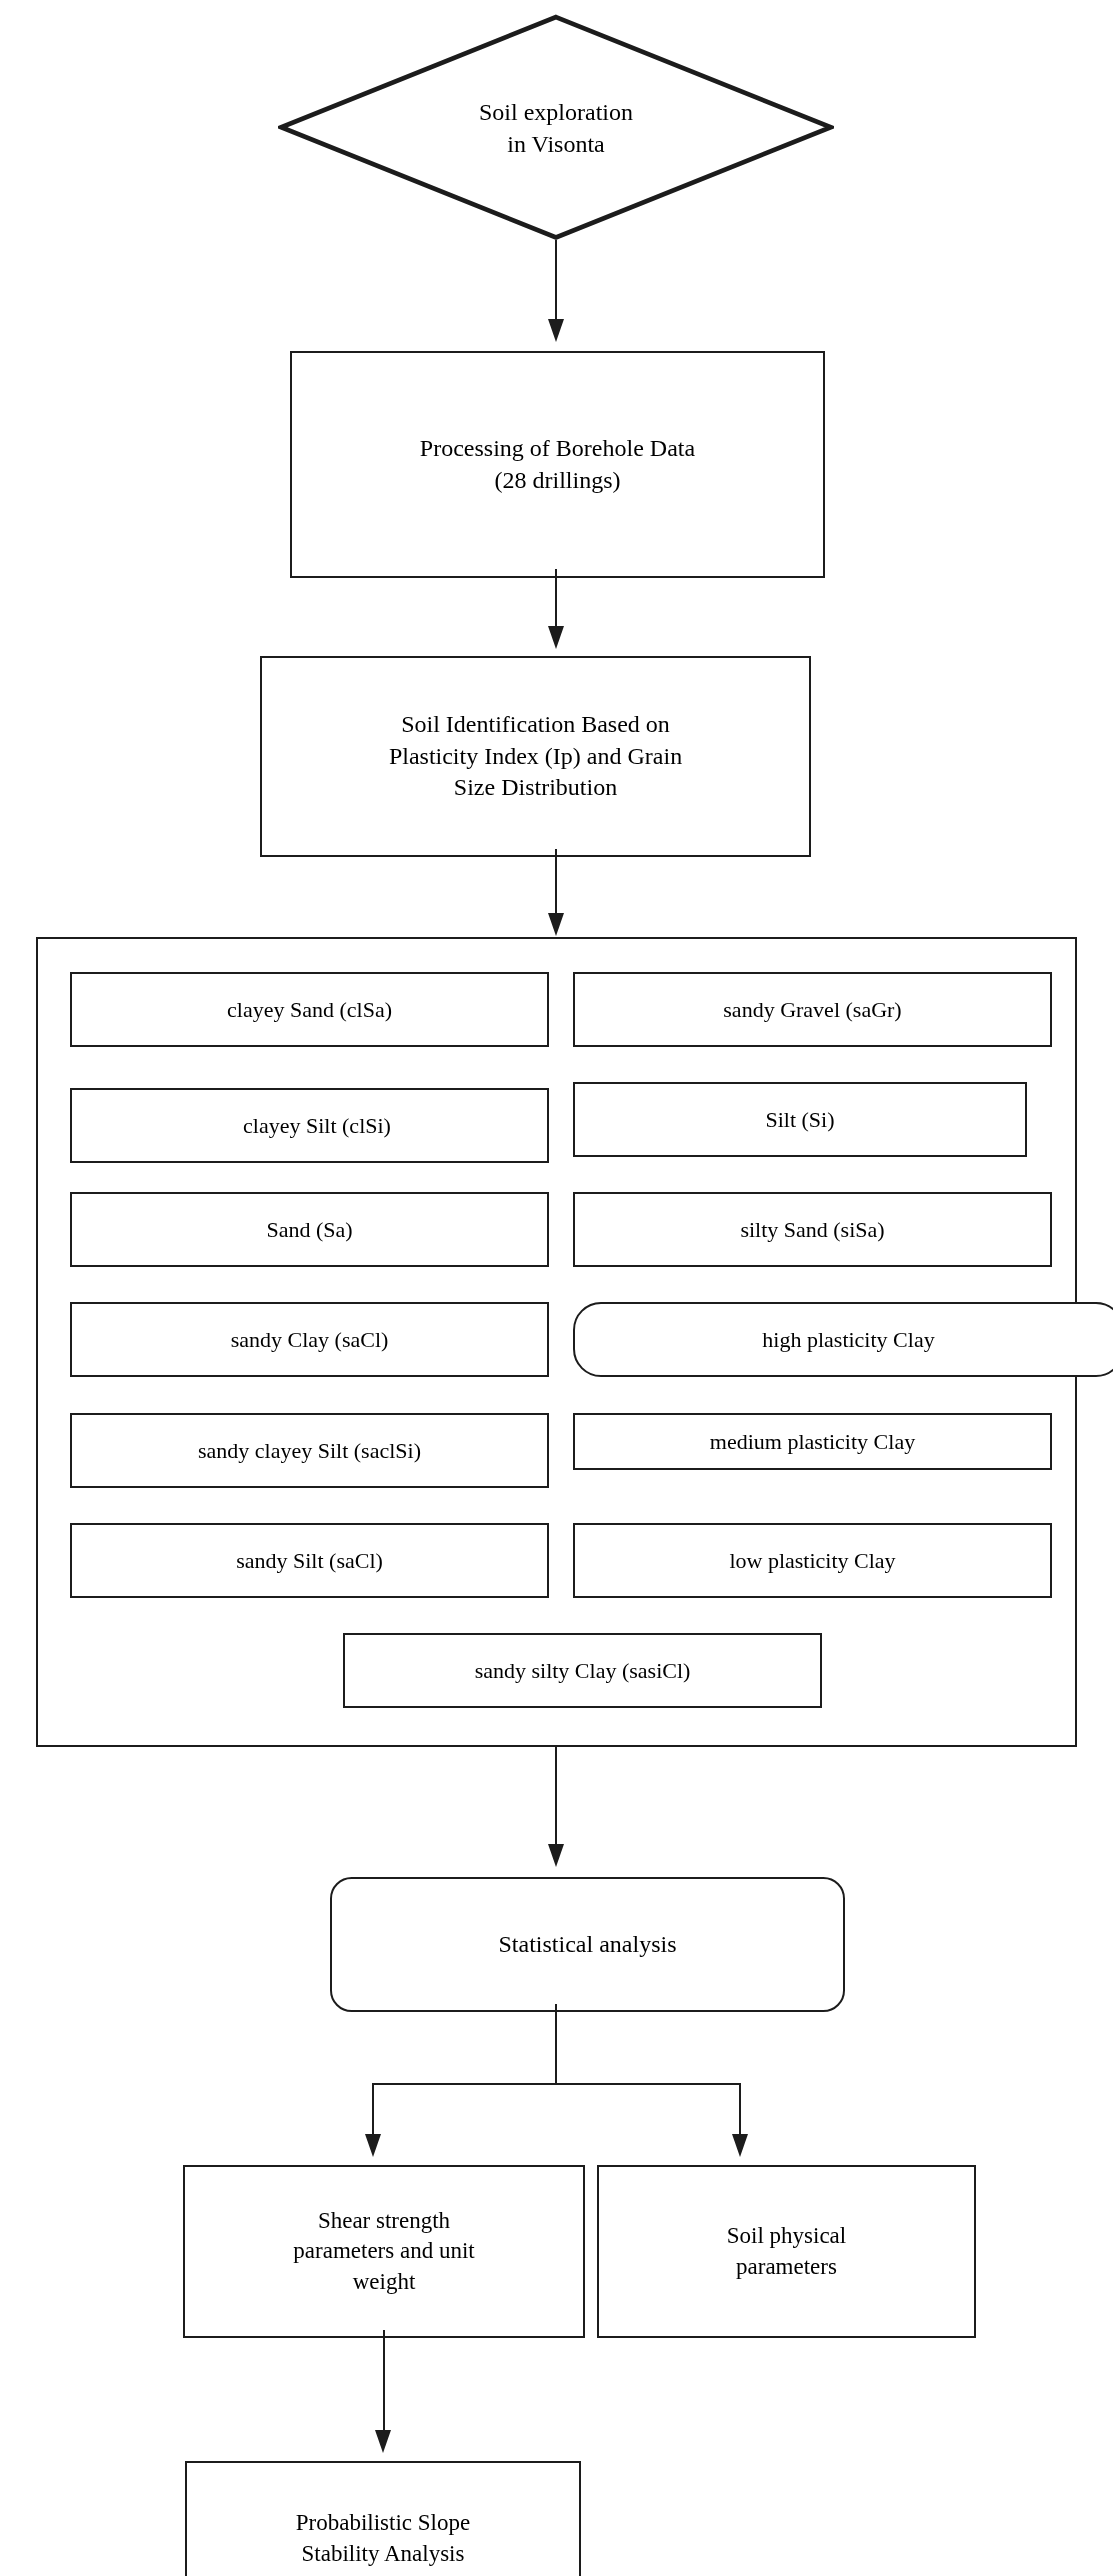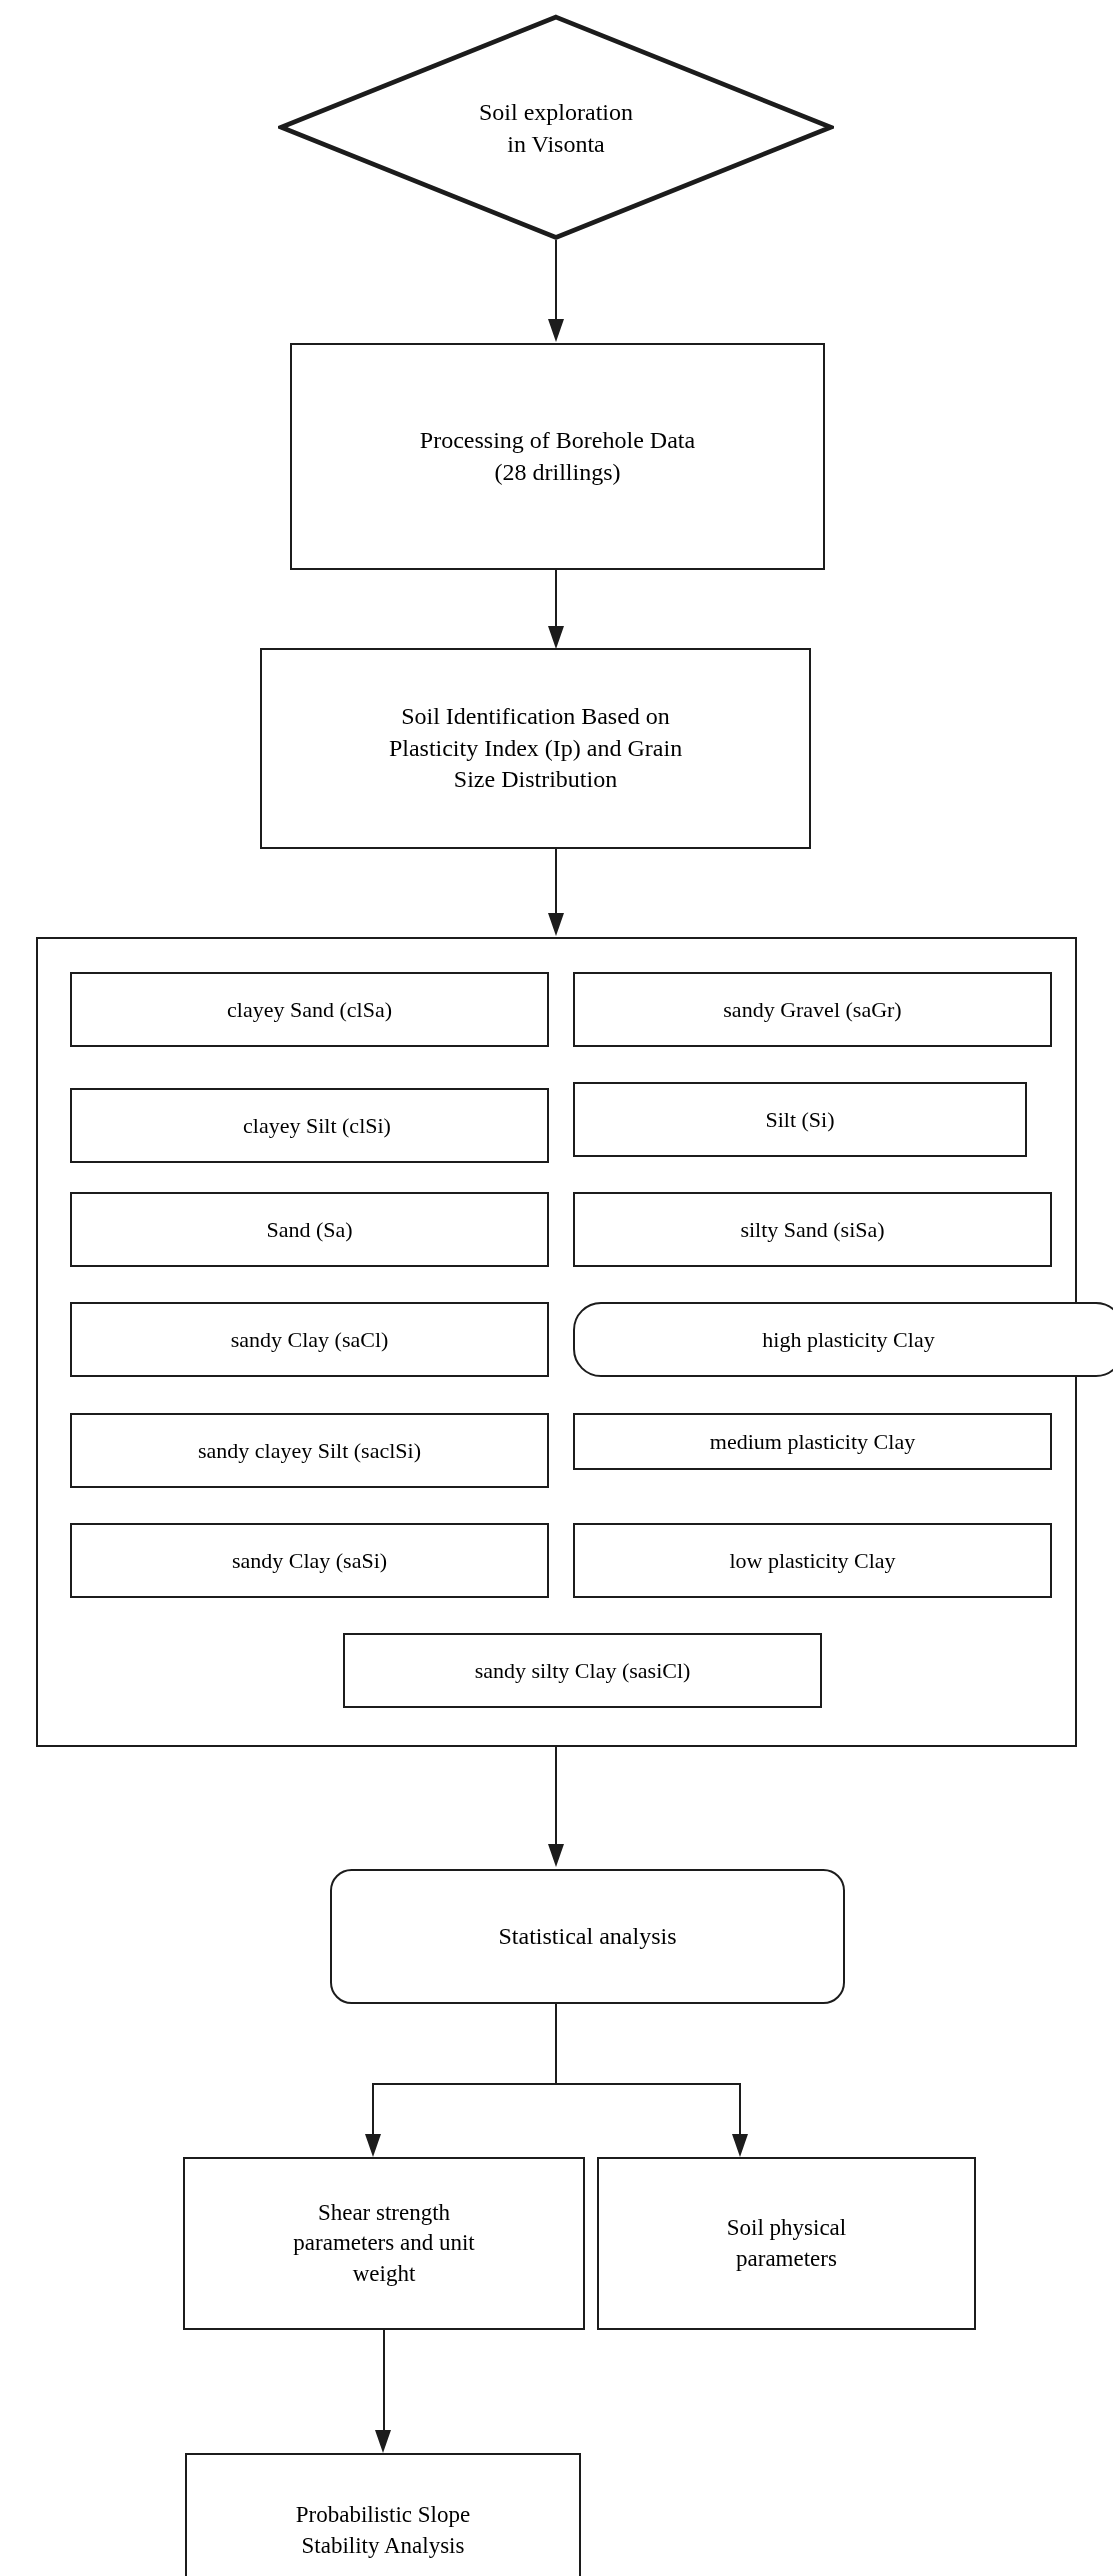--- a/index.html
+++ b/index.html
@@ -23,20 +23,21 @@
   .node {
     position: absolute;
     box-sizing: border-box;
     display: flex;
     align-items: center;
     justify-content: center;
     text-align: center;
     background: #ffffff;
     border: 2.1px solid #1c1c1c;
     line-height: 1.32;
+    margin-top: 8px;
   }
   .node .label {
     display: block;
     width: 100%;
     padding: 0 5.2px;
     white-space: pre-line;
   }
 
   
   .diamond {
@@ -150,21 +151,21 @@
   <div class="chip fs-chip" style="left:70px; top:1192px; width:479px; height:75px;">
     <span>Sand (Sa)</span>
   </div>
   <div class="chip fs-chip" style="left:70px; top:1302px; width:479px; height:75px;">
     <span>sandy Clay (saCl)</span>
   </div>
   <div class="chip fs-chip" style="left:70px; top:1413px; width:479px; height:75px;">
     <span>sandy clayey Silt (saclSi)</span>
   </div>
   <div class="chip fs-chip" style="left:70px; top:1523px; width:479px; height:75px;">
-    <span>sandy Clay (saSi)</span>
+    <span>sandy Silt (saCl)</span>
   </div>
 
   <div class="chip fs-chip" style="left:573px; top:972px; width:479px; height:75px;">
     <span>sandy Gravel (saGr)</span>
   </div>
   <div class="chip fs-chip" style="left:573px; top:1082px; width:454px; height:75px;">
     <span>Silt (Si)</span>
   </div>
   <div class="chip fs-chip" style="left:573px; top:1192px; width:479px; height:75px;">
     <span>silty Sand (siSa)</span>

